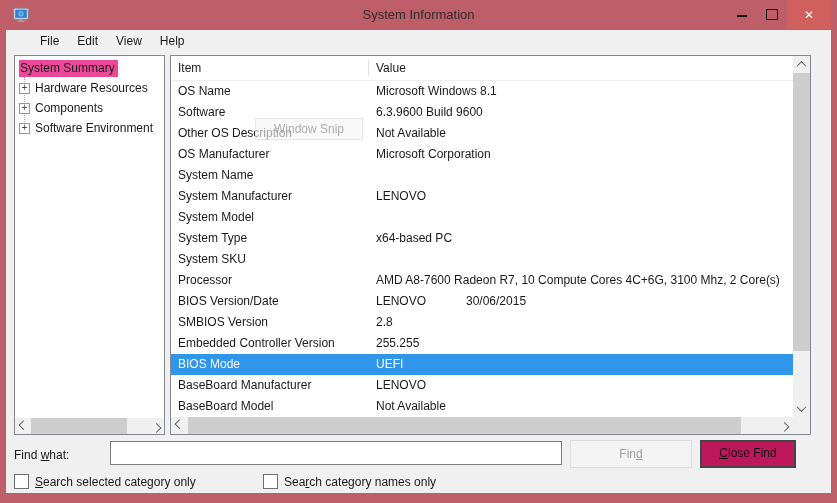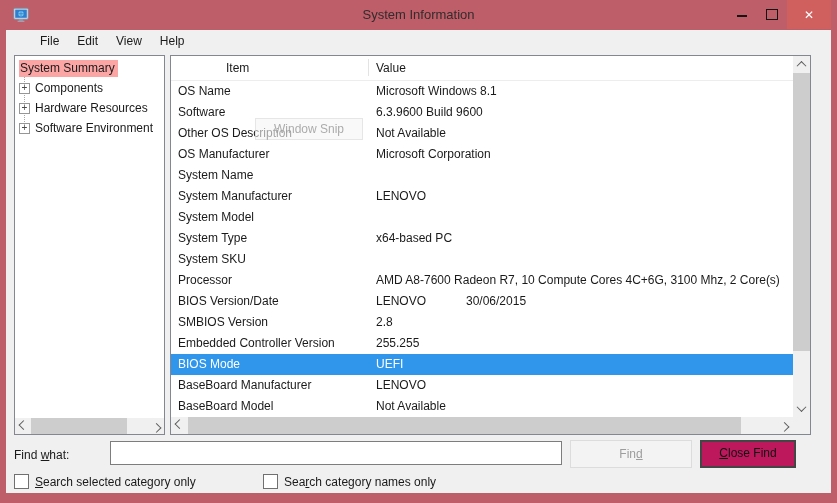--- a/index.html
+++ b/index.html
@@ -26,31 +26,31 @@
 
   
   .content{position:absolute;left:6px;top:52px;width:825px;height:441px;background:#f0f0f0;}
 
   
   .tree-panel{position:absolute;left:14px;top:55px;width:151px;height:380px;background:#ffffff;
               border:1px solid #828790;box-sizing:border-box;overflow:hidden;}
   .tree-items{position:relative;padding:2px 0 0 4px;white-space:nowrap;}
   .tree-items::before{content:"";position:absolute;left:9px;top:21px;height:51px;border-left:1px dotted #a8a8a8;}
   .tree-item{height:20px;line-height:20px;position:relative;}
-  .tree-root-label{background:#fca5a5;padding:1px 3px 2px 1px;}
+  .tree-root-label{background:#ec4899;padding:1px 3px 2px 1px;}
   .expander{display:inline-block;width:9px;height:9px;border:1px solid #969696;background:#fff;
             font-size:10px;line-height:8px;text-align:center;color:#4a4a4a;margin:0 5px 0 0;
             vertical-align:1px;position:relative;z-index:2;}
 
   
   .table-panel{position:absolute;left:170px;top:55px;width:641px;height:380px;background:#ffffff;
                border:1px solid #828790;box-sizing:border-box;}
   .table-main{position:absolute;left:0;top:0;right:17px;bottom:17px;overflow:hidden;background:#fff;}
   .thead{position:relative;height:24px;border-bottom:1px solid #ededed;background:#fff;}
-  .th-item{position:absolute;left:7px;top:5px;margin-left:48px;}
+  .th-item{position:absolute;left:7px;top:5px;}
   .th-value{position:absolute;left:205px;top:5px;}
   .th-sep{position:absolute;left:197px;top:3px;bottom:4px;width:1px;background:#e3e3e3;}
   .row{position:relative;height:21px;line-height:21px;white-space:nowrap;}
   .cell-item{position:absolute;left:7px;}
   .cell-value{position:absolute;left:205px;}
   .cell-value2{position:absolute;left:295px;}
   .row.selected{background:#2f96ec;color:#ffffff;}
 
   
   .ghost-tooltip{position:absolute;left:84px;top:62px;width:106px;height:20px;z-index:5;
@@ -130,24 +130,24 @@
   </div>
 
   <div class="content">
 
     <div class="tree-panel" style="left:8px;top:3px;">
       <div class="tree-items">
         <div class="tree-item">
           <span class="tree-root-label">System Summary</span>
         </div>
         <div class="tree-item">
+          <span class="expander">+</span><span>Hardware Resources</span>
+        </div>
+        <div class="tree-item">
           <span class="expander">+</span><span>Components</span>
-        </div>
-        <div class="tree-item">
-          <span class="expander">+</span><span>Hardware Resources</span>
         </div>
         <div class="tree-item">
           <span class="expander">+</span><span>Software Environment</span>
         </div>
       </div>
       <div class="tree-hscroll">
         <span class="sb-btn h-left">
             <span class="chev left"></span>
           </span>
         <span class="thumb"></span>

